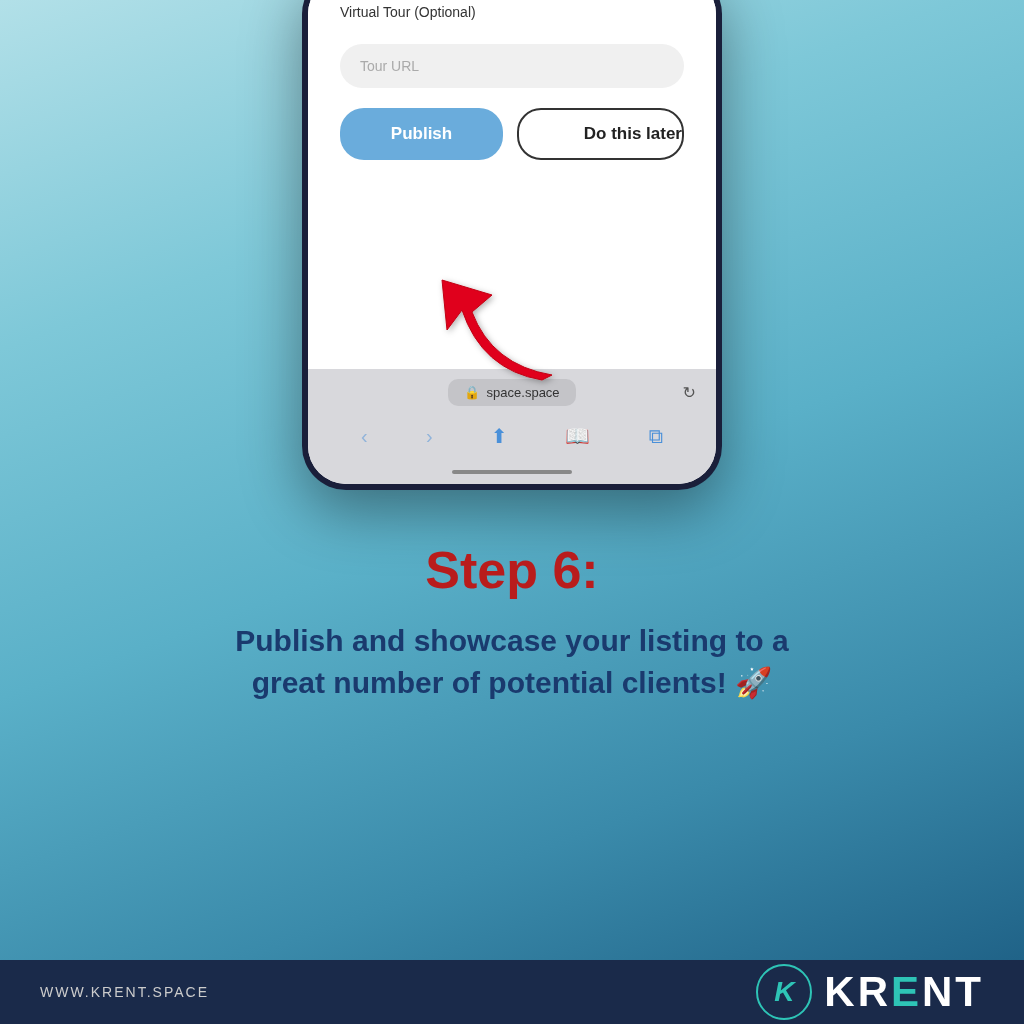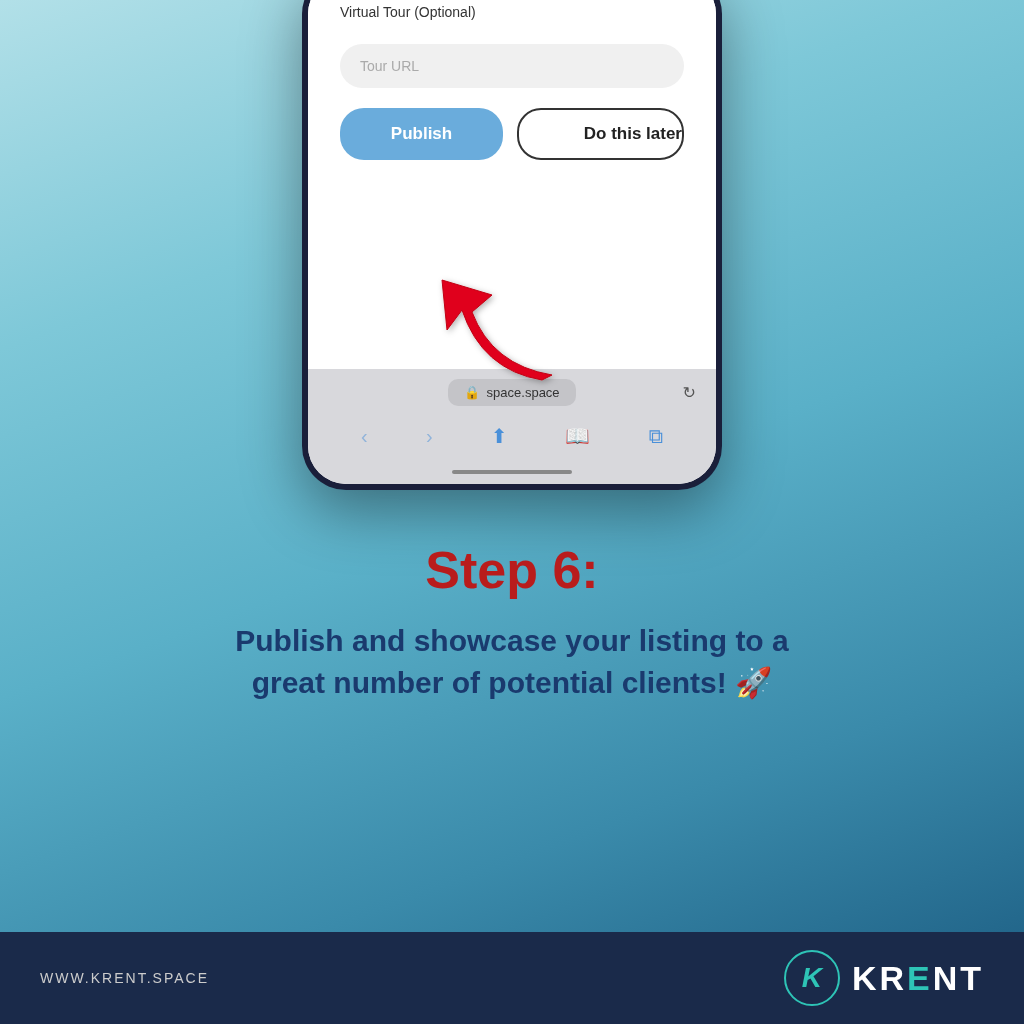--- a/index.html
+++ b/index.html
@@ -212,21 +212,21 @@
       color: #1a3a6e;
       line-height: 1.4;
     }
 
     
     .bottom-bar {
       position: absolute;
       bottom: 0;
       left: 0;
       right: 0;
-      height: 92px;
+      height: 64px;
       background: #1a2a4a;
       display: flex;
       align-items: center;
       justify-content: space-between;
       padding: 0 40px;
     }
 
     .website-url {
       color: #ccc;
       font-size: 14px;
@@ -253,21 +253,21 @@
 
     .krent-k {
       color: #2ec4b6;
       font-size: 28px;
       font-weight: 900;
       font-style: italic;
     }
 
     .krent-name {
       color: white;
-      font-size: 34px;
+      font-size: 42px;
       font-weight: 700;
       letter-spacing: 3px;
     }
 
     .krent-name span {
       color: #2ec4b6;
     }
   </style>
 </head>
 <body>

